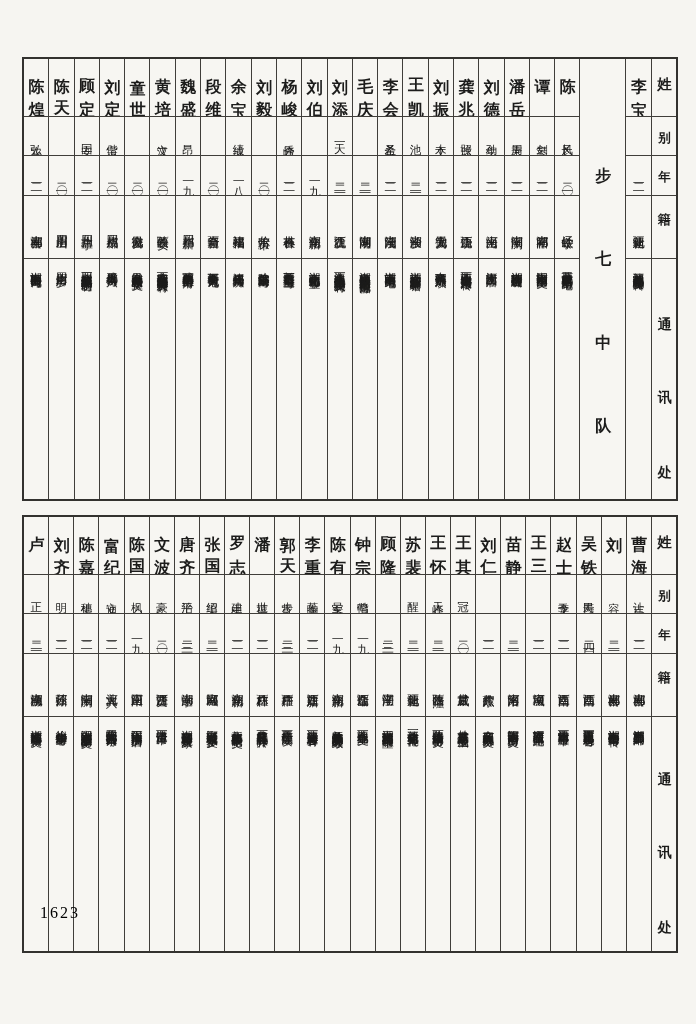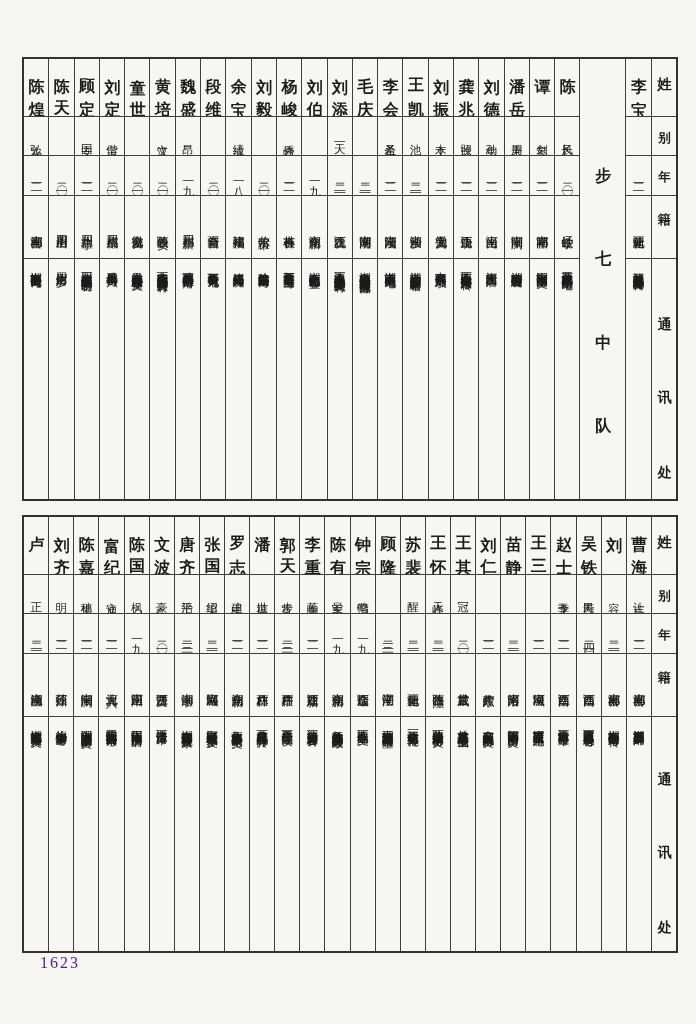--- a/index.html
+++ b/index.html
@@ -57,22 +57,22 @@
   .hd-alias .vtext{height:30px;font-size:12.5px;text-align-last:justify;}
   .hd-age .vtext{height:31px;font-size:12.5px;text-align-last:justify;}
   .hd-native .vtext{height:48px;font-size:13px;text-align-last:justify;}
   .hd-addr{align-items:center;padding:0;}
   .hd-addr .vtext{height:150px;font-size:14px;text-align-last:justify;}
   .divider .vtext{
     height:250px;font-size:16px;font-weight:700;
     text-align-last:justify;
   }
   .page-num{
-    position:absolute;left:40px;top:954px;
-    font-size:16px;letter-spacing:2px;color:#4c1d95;
+    position:absolute;left:40px;top:904px;
+    font-size:16px;letter-spacing:2px;color:#000000;
   }
 </style>
 </head>
 <body>
 
 <div class="sheet">
   <div class="roster top" id="table-top">
       <div class="col header-col">
         <div class="cell c-name hd hd-name">
           <span class="vtext">姓名</span>

